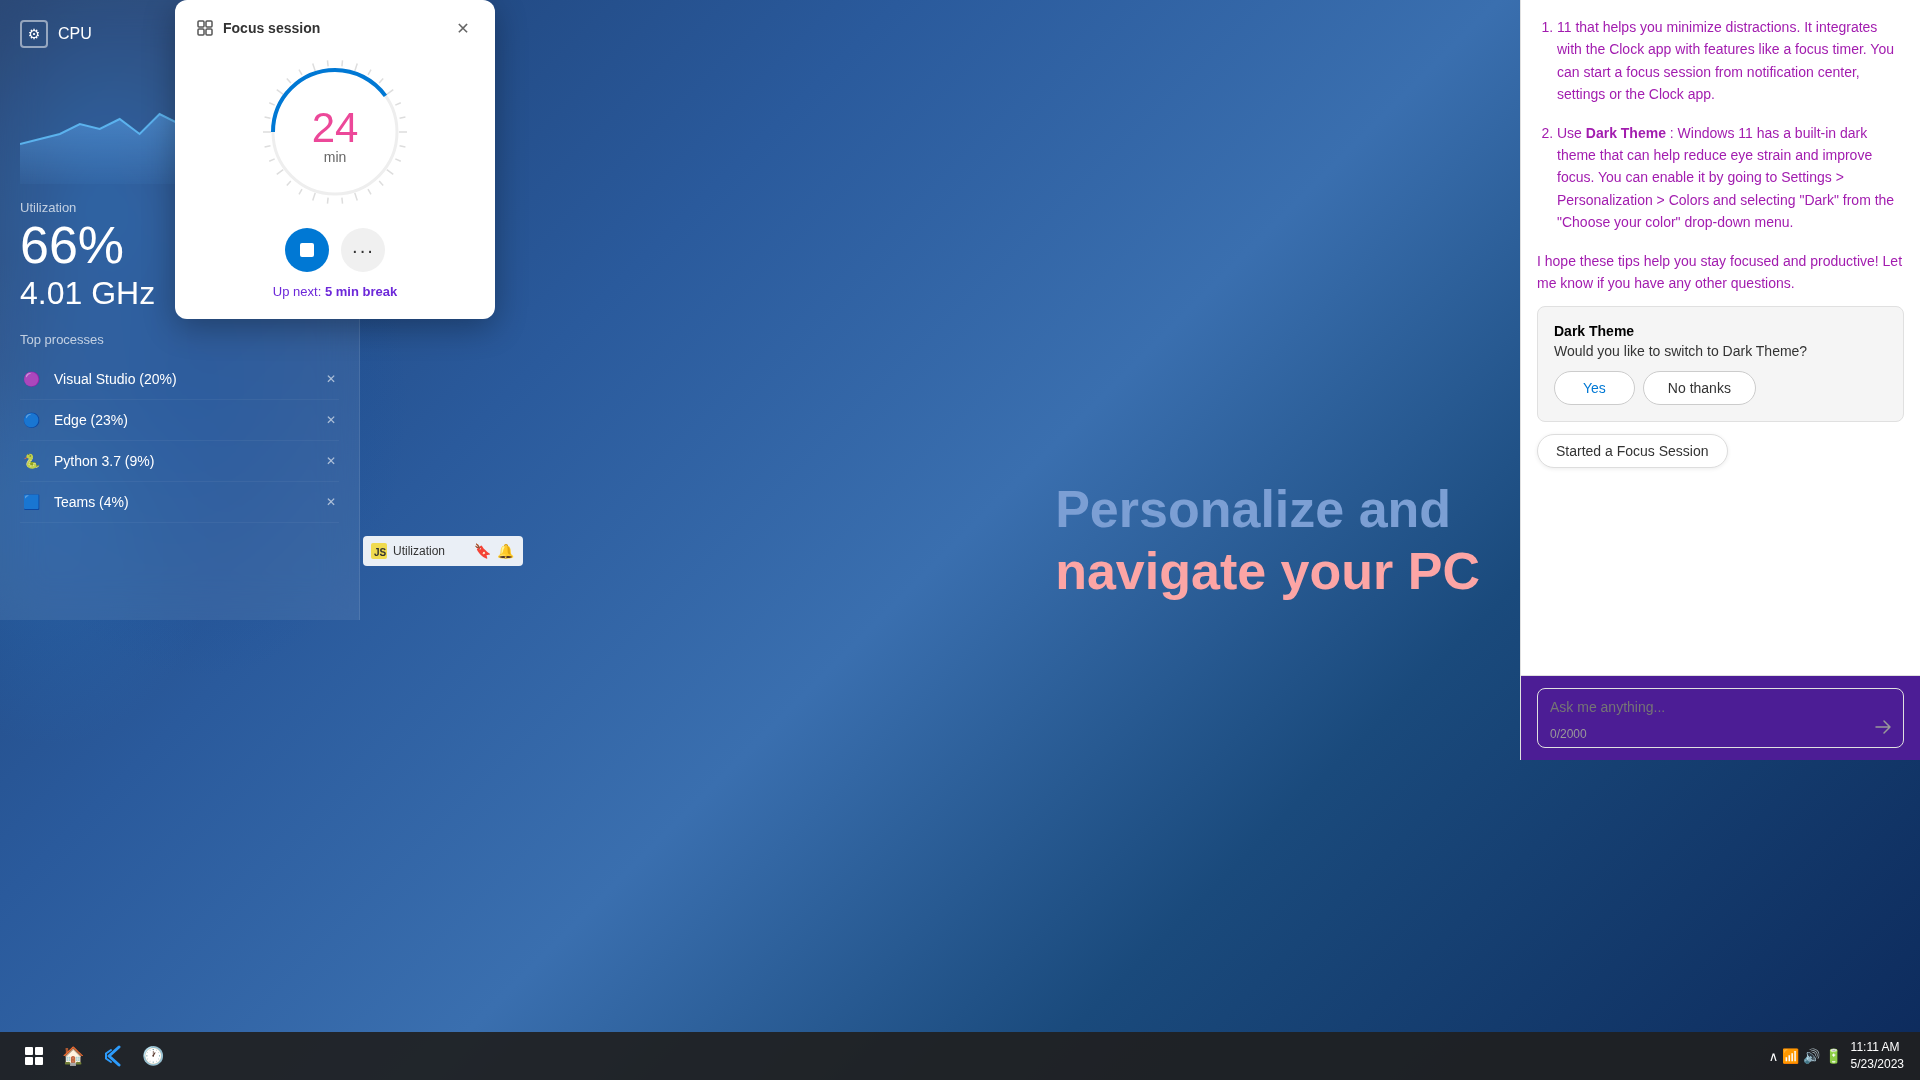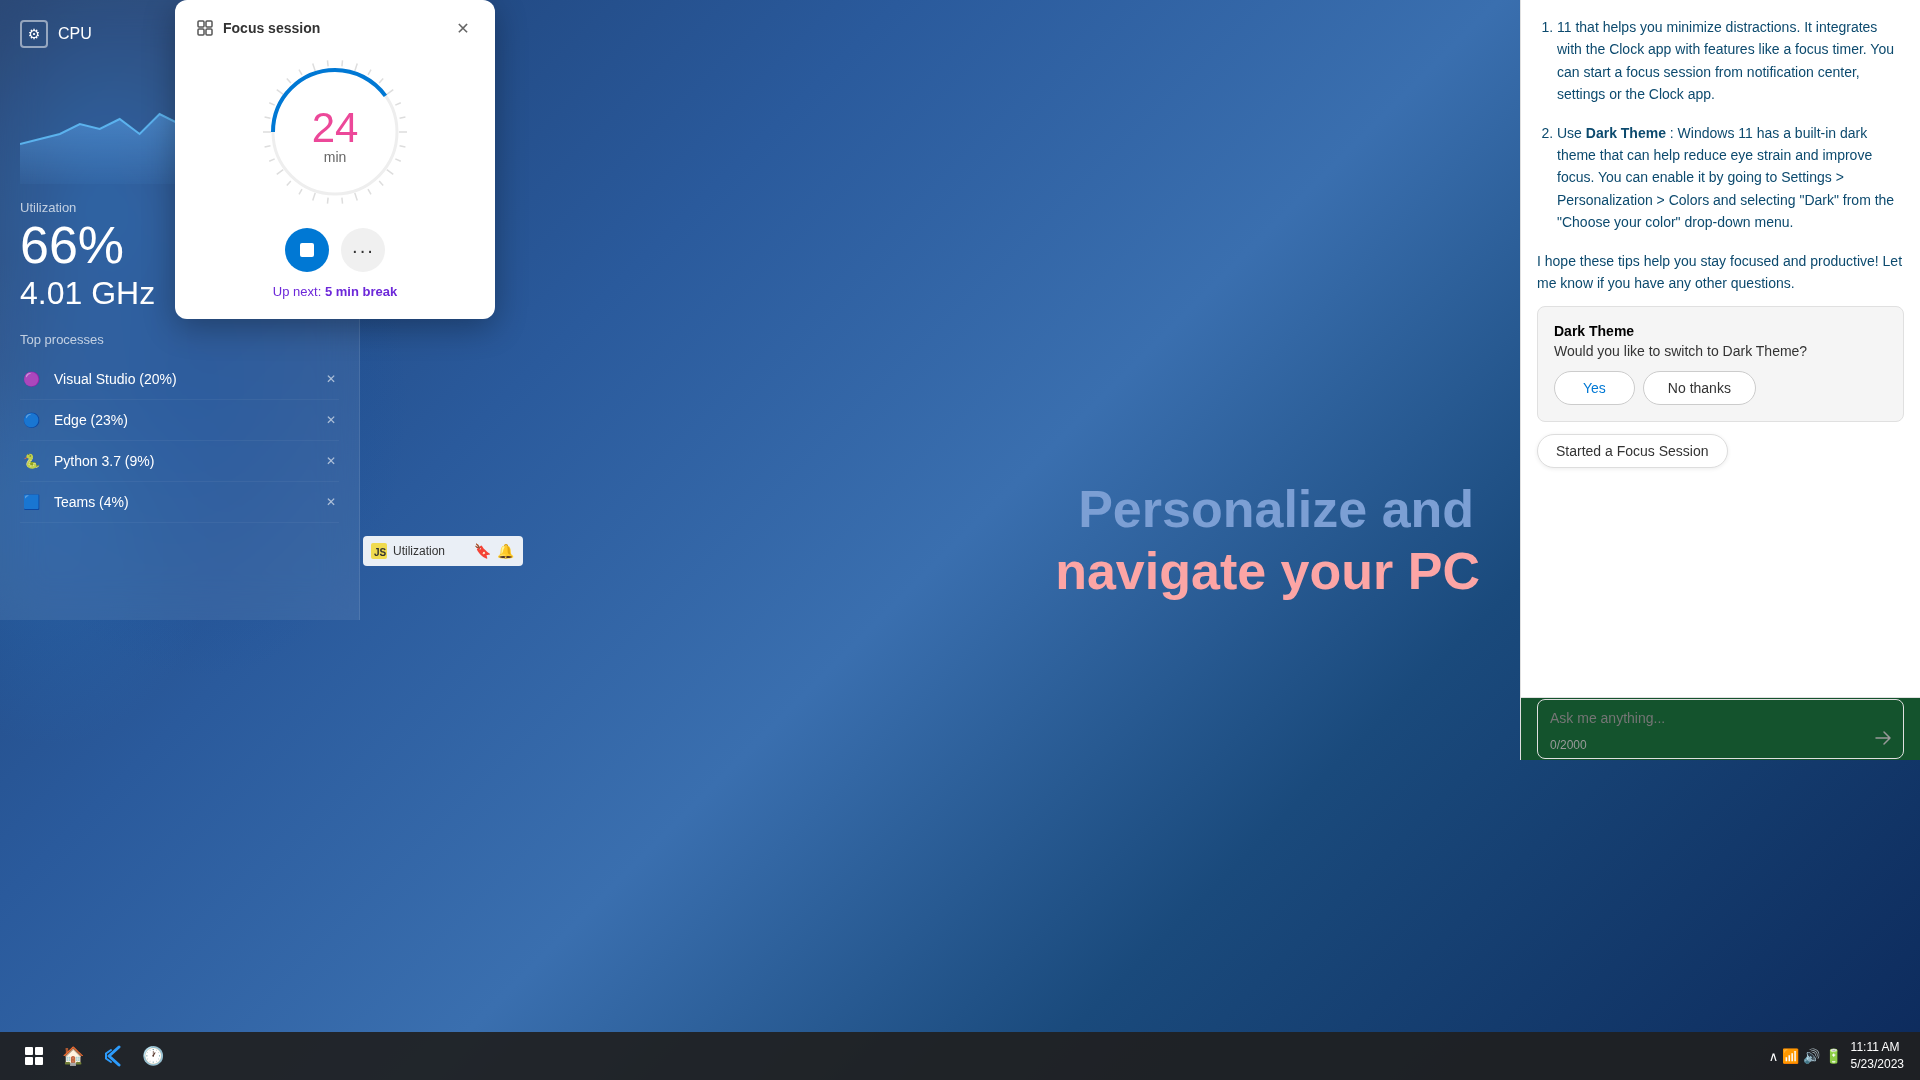--- a/index.html
+++ b/index.html
@@ -340,21 +340,21 @@
 
     .chat-content {
       flex: 1;
       overflow-y: auto;
       padding: 16px;
     }
 
     .chat-text {
       font-size: 14px;
       line-height: 1.6;
-      color: #0c4a6e;
+      color: #a21caf;
     }
 
     .chat-text ol {
       padding-left: 20px;
     }
 
     .chat-text li {
       margin-bottom: 16px;
     }
 
@@ -415,22 +415,22 @@
       border-radius: 20px;
       padding: 8px 18px;
       font-size: 14px;
       color: #333;
       margin-top: 12px;
       box-shadow: 0 1px 4px rgba(0,0,0,0.08);
     }
 
     .chat-input-area {
       border-top: 1px solid #e0e0e0;
-      padding: 1px 16px;
-      background: #14532d;
+      padding: 12px 16px;
+      background: #4c1d95;
     }
 
     .chat-input-box {
       position: relative;
       border: 1px solid #e0e0e0;
       border-radius: 8px;
       padding: 10px 40px 24px 12px;
       min-height: 60px;
     }
 
@@ -474,21 +474,20 @@
       top: 50%;
       transform: translateY(-50%);
       font-size: 52px;
       font-weight: 700;
       line-height: 1.2;
       max-width: 450px;
     }
 
     .personalize-text .line1 {
       color: #7c9fd4;
-      margin-left: 23px;
     }
 
     .personalize-text .line2 {
       color: #5b7fc4;
     }
 
     .personalize-text .line2 span {
       color: #fca5a5;
     }
 

